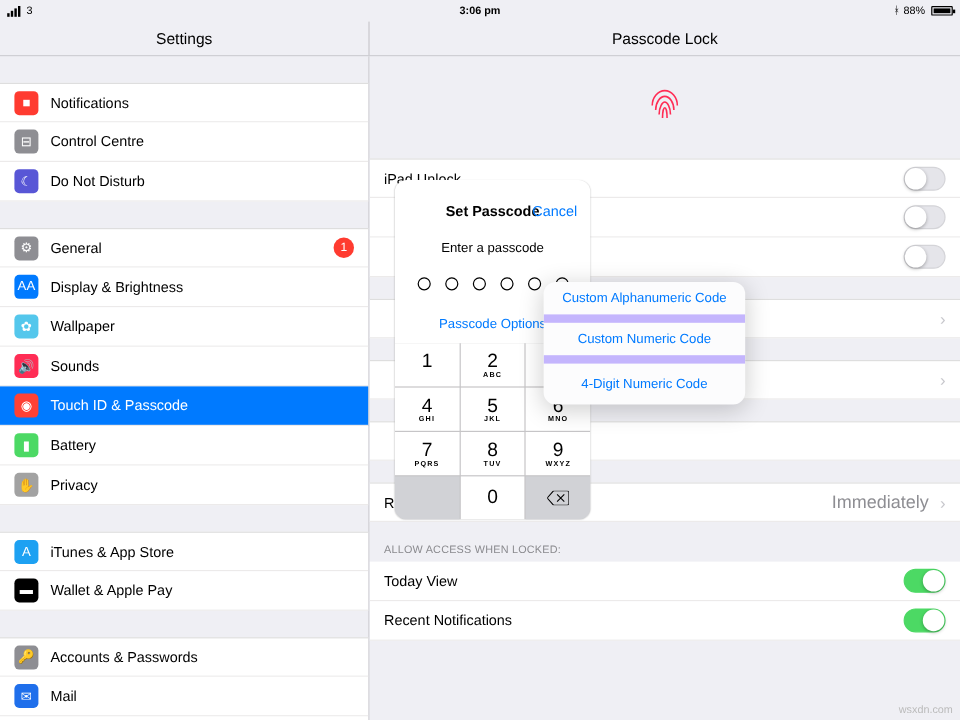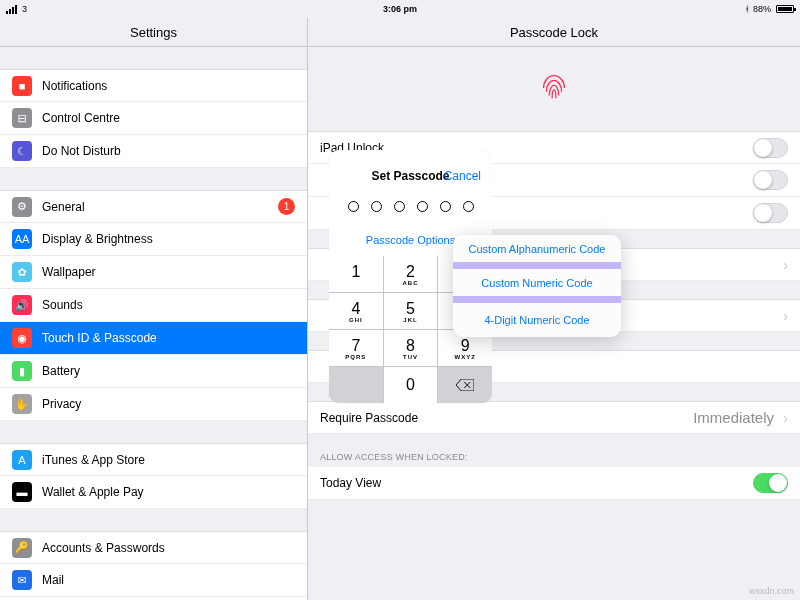--- a/index.html
+++ b/index.html
@@ -211,30 +211,35 @@
         <span class="chev">›</span>
       </div>
     </div>
 
     <div class="group" style="margin-top:18px">
       <div class="group-header">ALLOW ACCESS WHEN LOCKED:</div>
       <div class="cell">
           <span>Today View</span>
           <span class="switch on"></span>
         </div>
+      <div class="cell">
+          <span>Recent Notifications</span>
+          <span class="switch on"></span>
+        </div>
     </div>
   </div>
 </div>
 
 <div class="modal">
   <div class="modal-head">
     <span>Set Passcode</span>
     <span class="modal-cancel">Cancel</span>
   </div>
   <div class="modal-body">
+    <div class="modal-prompt">Enter a passcode</div>
     <div class="dots">
       <span class="dot"></span>
         <span class="dot"></span>
         <span class="dot"></span>
         <span class="dot"></span>
         <span class="dot"></span>
         <span class="dot"></span>
     </div>
   </div>
   <div class="modal-opts">Passcode Options</div>

